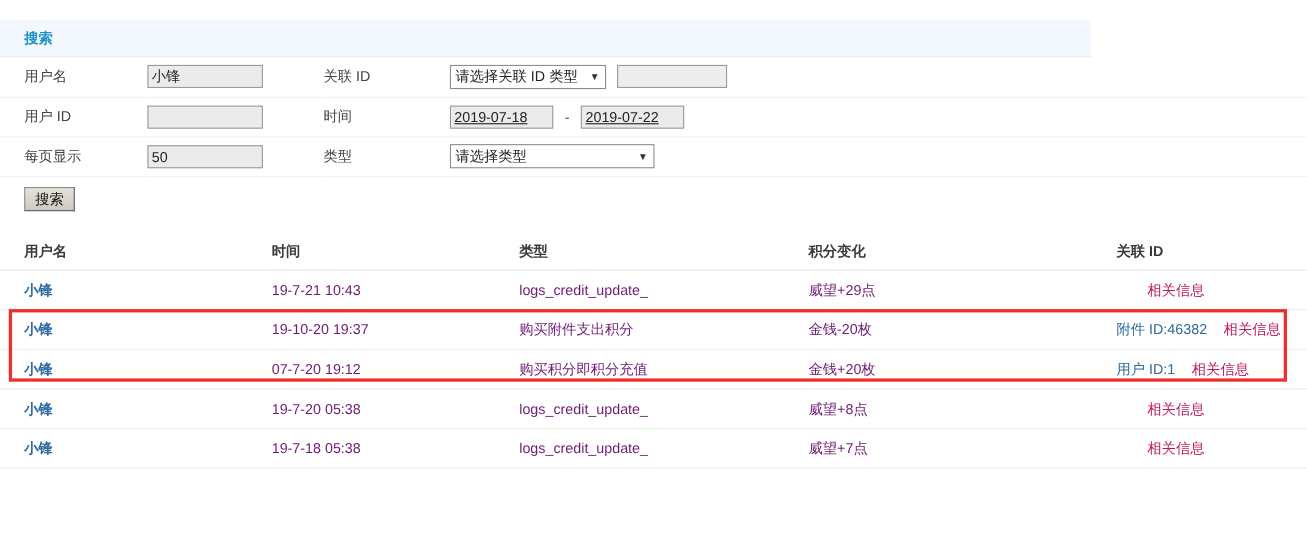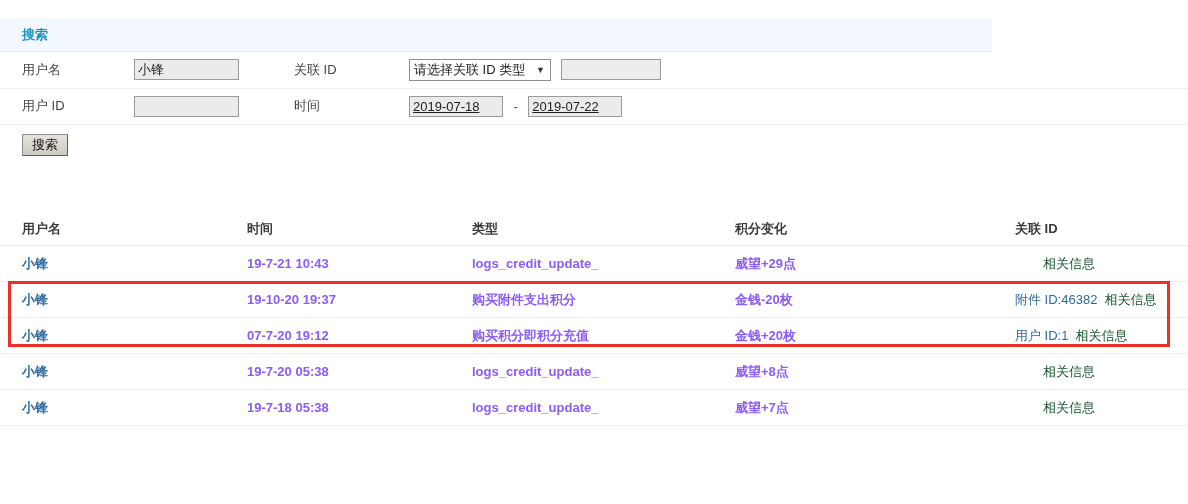--- a/index.html
+++ b/index.html
@@ -159,32 +159,31 @@
   .c-type  { width: 263px; }
   .c-credit{ width: 272px; }
   .c-assoc { width: 203px; }
 
   td.c-user a {
     color: #2d6a9f;
     font-weight: bold;
     text-decoration: none;
   }
   td.c-time, td.c-type, td.c-credit {
-    color: #8b5cf6;
-    font-weight: bold;
+    color: #701a75;
   }
   td.c-assoc {
     color: #2d6a9f;
   }
   td.c-assoc a {
-    color: #14532d;
+    color: #be185d;
     text-decoration: none;
   }
   .assoc-inner { display: inline-block; }
-  .assoc-id { margin-right: 7px; }
+  .assoc-id { margin-right: 15px; }
 
   
   th.c-assoc  { padding-left: 8px !important; }
   td.c-assoc  { padding-left: 8px !important; }
   .assoc-plain { padding-left: 28px; display: inline-block; }
 
   
   .red-box {
     position: absolute;
     left: 8px;
@@ -238,20 +237,37 @@
         <td class="col-lbl-2">
           <span class="lbl">时间</span>
         </td>
         <td class="col-fld-2">
           <input class="txt txt-w94" type="text" value="2019-07-18" style="">
           <span class="dash">-</span>
           <input class="txt txt-w94" type="text" value="2019-07-22" style="">
         </td>
       </tr>
 
+      <tr>
+        <td class="col-lbl-1">
+          <span class="lbl">每页显示</span>
+        </td>
+        <td class="col-fld-1">
+          <input class="txt txt-w105" type="text" value="50" style="">
+        </td>
+        <td class="col-lbl-2">
+          <span class="lbl">类型</span>
+        </td>
+        <td class="col-fld-2">
+          <span class="sel sel-type">
+            <span>请选择类型</span>
+            <span class="caret">▼</span>
+          </span>
+        </td>
+      </tr>
 
       <tr>
         <td class="btn-row-cell" colspan="4">
           <button class="btn">搜索</button>
         </td>
       </tr>
     </tbody>
   </table>
 </div>
 

